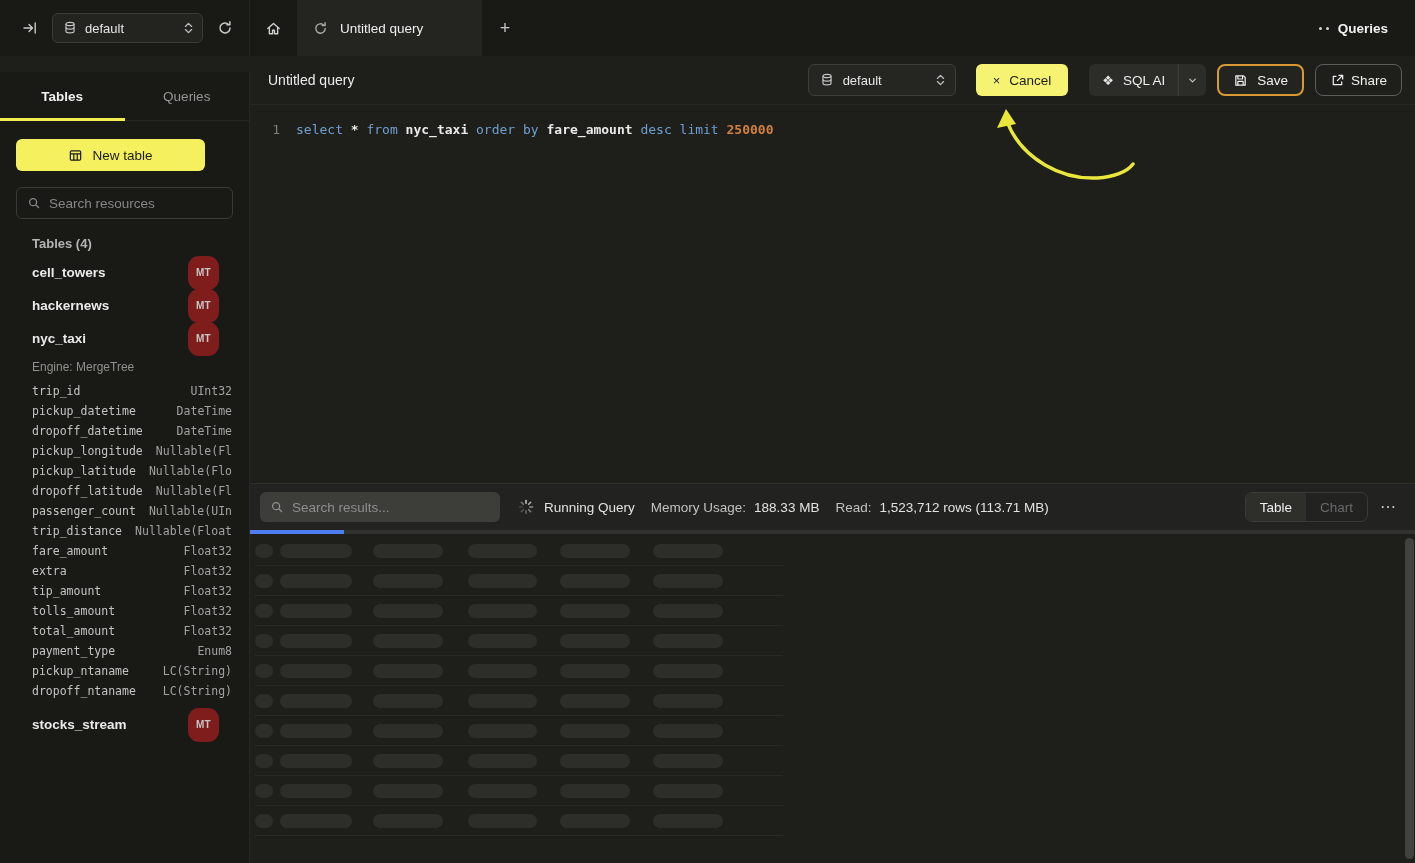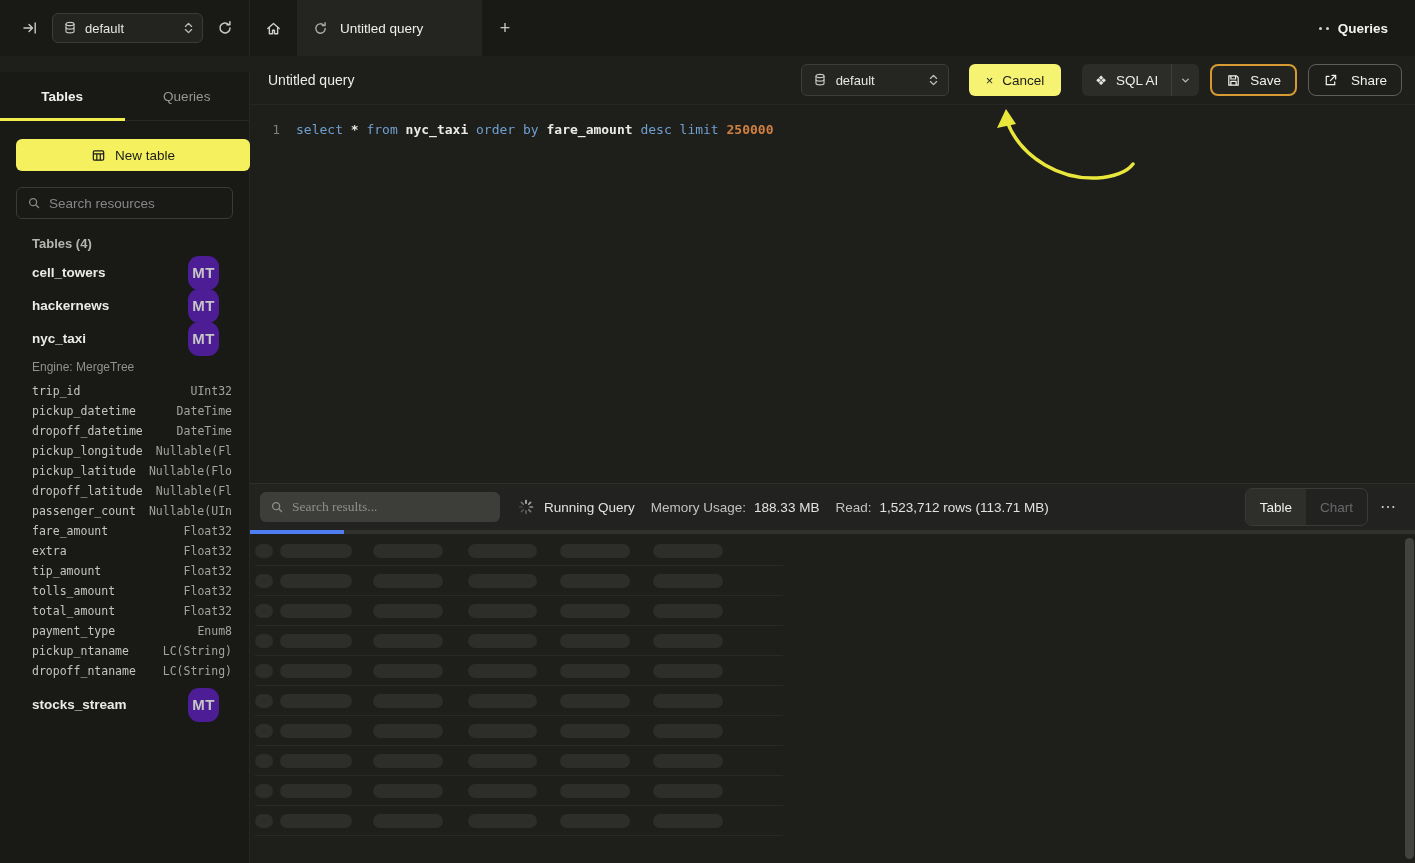--- a/index.html
+++ b/index.html
@@ -35,34 +35,34 @@
 
   
   .sidebar { position:absolute; top:72px; left:0; width:250px; height:807px;
     background:#191916; border-right:1px solid #262623; }
   .sidebar-tabs { height:49px; display:flex; border-bottom:1px solid #262623; }
   .side-tab { flex:1; display:flex; align-items:center; justify-content:center;
     font-size:13.5px; color:#969694; position:relative; cursor:pointer; }
   .side-tab.active { color:#f0f0ee; font-weight:700; }
   .side-tab.active::after { content:""; position:absolute; left:0; right:0; bottom:-1px;
     height:3px; background:#f1ee4e; }
-  .new-table-btn { margin:18px 16px 0; width:234px; height:32px; background:#f5f15e;
+  .new-table-btn { margin:18px 16px 0; width:189px; height:32px; background:#f5f15e;
     border:none; border-radius:6px; display:flex; align-items:center; justify-content:center;
     gap:9px; color:#1c1c1a; font-size:13.5px; font-weight:500; cursor:pointer; }
   .search-box { margin:16px 16px 0; height:32px; border:1px solid #3a3a37; border-radius:6px;
     display:flex; align-items:center; gap:8px; padding:0 10px; color:#87878a; }
   .search-box input { flex:1; background:transparent; border:none; color:#0ea5e9;
     font-size:13.5px; }
   .search-box input::placeholder { color:#87878a; }
   .section-label { margin:17px 0 0 32px; font-size:13px; font-weight:600; color:#b4b4b2; }
   .tables-list { margin-top:5px; }
   .table-row { height:33px; display:flex; align-items:center; padding:0 30px 0 32px; cursor:pointer; }
   .table-name { font-size:13.5px; font-weight:600; color:#eaeae8; }
   .mt-badge { margin-left:auto; min-width:31px; height:34px; border-radius:11px;
-    background:#4c1d95; color:#c6c6c4; font-size:15px; font-weight:700;
+    background:#7f1d1d; color:#c6c6c4; font-size:10px; font-weight:700;
     display:flex; align-items:center; justify-content:center; letter-spacing:.3px; }
   .engine-line { padding-left:32px; height:20px; line-height:20px; margin-top:2px;
     font-size:12px; color:#90908e; }
   .columns-list { margin-top:4px; }
   .col-row { height:20px; display:flex; justify-content:space-between; align-items:center;
     padding:0 17px 0 32px; font-family:"DejaVu Sans Mono", monospace; font-size:11.5px;
     white-space:nowrap; cursor:pointer; }
   .col-name { color:#c4c4c2; }
   .col-type { color:#a2a2a0; }
   .stocks-row { margin-top:7px; }
@@ -83,47 +83,47 @@
   .btn-sqlai { margin-left:21px; height:32px; background:#2c2c29; border-radius:6px;
     display:flex; align-items:stretch; cursor:pointer; color:#ededeb; }
   .btn-sqlai .seg1 { display:flex; align-items:center; gap:9px; padding:0 13px; font-size:13.5px; }
   .btn-sqlai .divider { width:1px; background:#3e3e3b; }
   .btn-sqlai .seg2 { width:27px; display:flex; align-items:center; justify-content:center; color:#c2c2c0; }
   .sparkle { font-size:13px; line-height:1; color:#e6e6e4; }
   .btn-save { margin-left:11px; height:32px; background:#232320; border:2px solid #d79a33;
     border-radius:8px; display:flex; align-items:center; gap:9px; padding:0 14px;
     color:#f0f0ee; font-size:13.5px; font-weight:500; cursor:pointer; }
   .btn-share { margin-left:11px; height:32px; background:#1e1e1b; border:1px solid #5d5d59;
-    border-radius:8px; display:flex; align-items:center; gap:13px; padding:0 14px;
+    border-radius:8px; display:flex; align-items:center; gap:6px; padding:0 14px;
     color:#f0f0ee; font-size:13.5px; font-weight:500; cursor:pointer; }
 
   .editor { position:relative; padding:14px 0 0 16px;
     font-family:"DejaVu Sans Mono", monospace; font-size:13px; cursor:text; }
   .code-line { display:flex; line-height:22px; white-space:pre; }
   .lnum { width:14px; text-align:right; color:#7e7e7c; margin-right:16px; }
   .tok-kw { color:#6fa0cf; }
   .tok-id { color:#eaeae8; font-weight:700; }
   .tok-num { color:#d08040; font-weight:700; }
 
   .arrow-svg { position:absolute; left:725px; top:49px; pointer-events:none; }
 
   
   .results-toolbar { position:absolute; top:427px; left:0; width:1165px; height:47px;
     background:#222220; border-top:1px solid #2e2e2b; display:flex; align-items:center;
     padding:0 19px 0 10px; }
   .results-search { width:240px; height:30px; background:#3d3d3a; border-radius:6px;
     display:flex; align-items:center; gap:8px; padding:0 10px; color:#8e8e8c; flex:none; }
-  .results-search input { flex:1; background:transparent; border:none; color:#f0abfc; font-size:13.5px;font-family:Liberation Serif, serif; }
+  .results-search input { flex:1; background:transparent; border:none; color:#f0abfc; font-size:13.5px; }
   .results-search input::placeholder { color:#8e8e8c; }
   .spinner { margin-left:18px; flex:none; }
   .status-text { margin-left:10px; font-size:13.5px; color:#e2e2e0; white-space:nowrap; }
   .stat-label { margin-left:16px; font-size:13.5px; color:#c2c2c0; white-space:nowrap; }
   .stat-value { margin-left:8px; font-size:13.5px; color:#e2e2e0; white-space:nowrap; }
   .segmented { margin-left:auto; display:flex; border:1px solid #3a3a37; border-radius:7px;
-    height:38px; overflow:hidden; flex:none; }
+    height:30px; overflow:hidden; flex:none; }
   .seg { padding:0 14px; display:flex; align-items:center; font-size:13.5px;
     background:none; border:none; cursor:pointer; }
   .seg.active { background:#2e2e2b; color:#f0f0ee; font-weight:500; }
   .seg.inactive { color:#69696c; }
   .ellipsis-btn { margin-left:12px; background:none; border:none; color:#c6c6c4;
     font-size:16px; cursor:pointer; line-height:1; }
 
   .progress-track { position:absolute; top:474px; left:0; width:1165px; height:4px; background:#31312e; }
   .progress-fill { width:94px; height:4px; background:#4d7df0; }
 
@@ -284,20 +284,24 @@
         <div class="col-row">
           <span class="col-name">dropoff_latitude</span>
           <span class="col-type">Nullable(Fl</span>
         </div>
 
         <div class="col-row">
           <span class="col-name">passenger_count</span>
           <span class="col-type">Nullable(UIn</span>
         </div>
 
+        <div class="col-row">
+          <span class="col-name">trip_distance</span>
+          <span class="col-type">Nullable(Float</span>
+        </div>
 
         <div class="col-row">
           <span class="col-name">fare_amount</span>
           <span class="col-type">Float32</span>
         </div>
 
         <div class="col-row">
           <span class="col-name">extra</span>
           <span class="col-type">Float32</span>
         </div>

